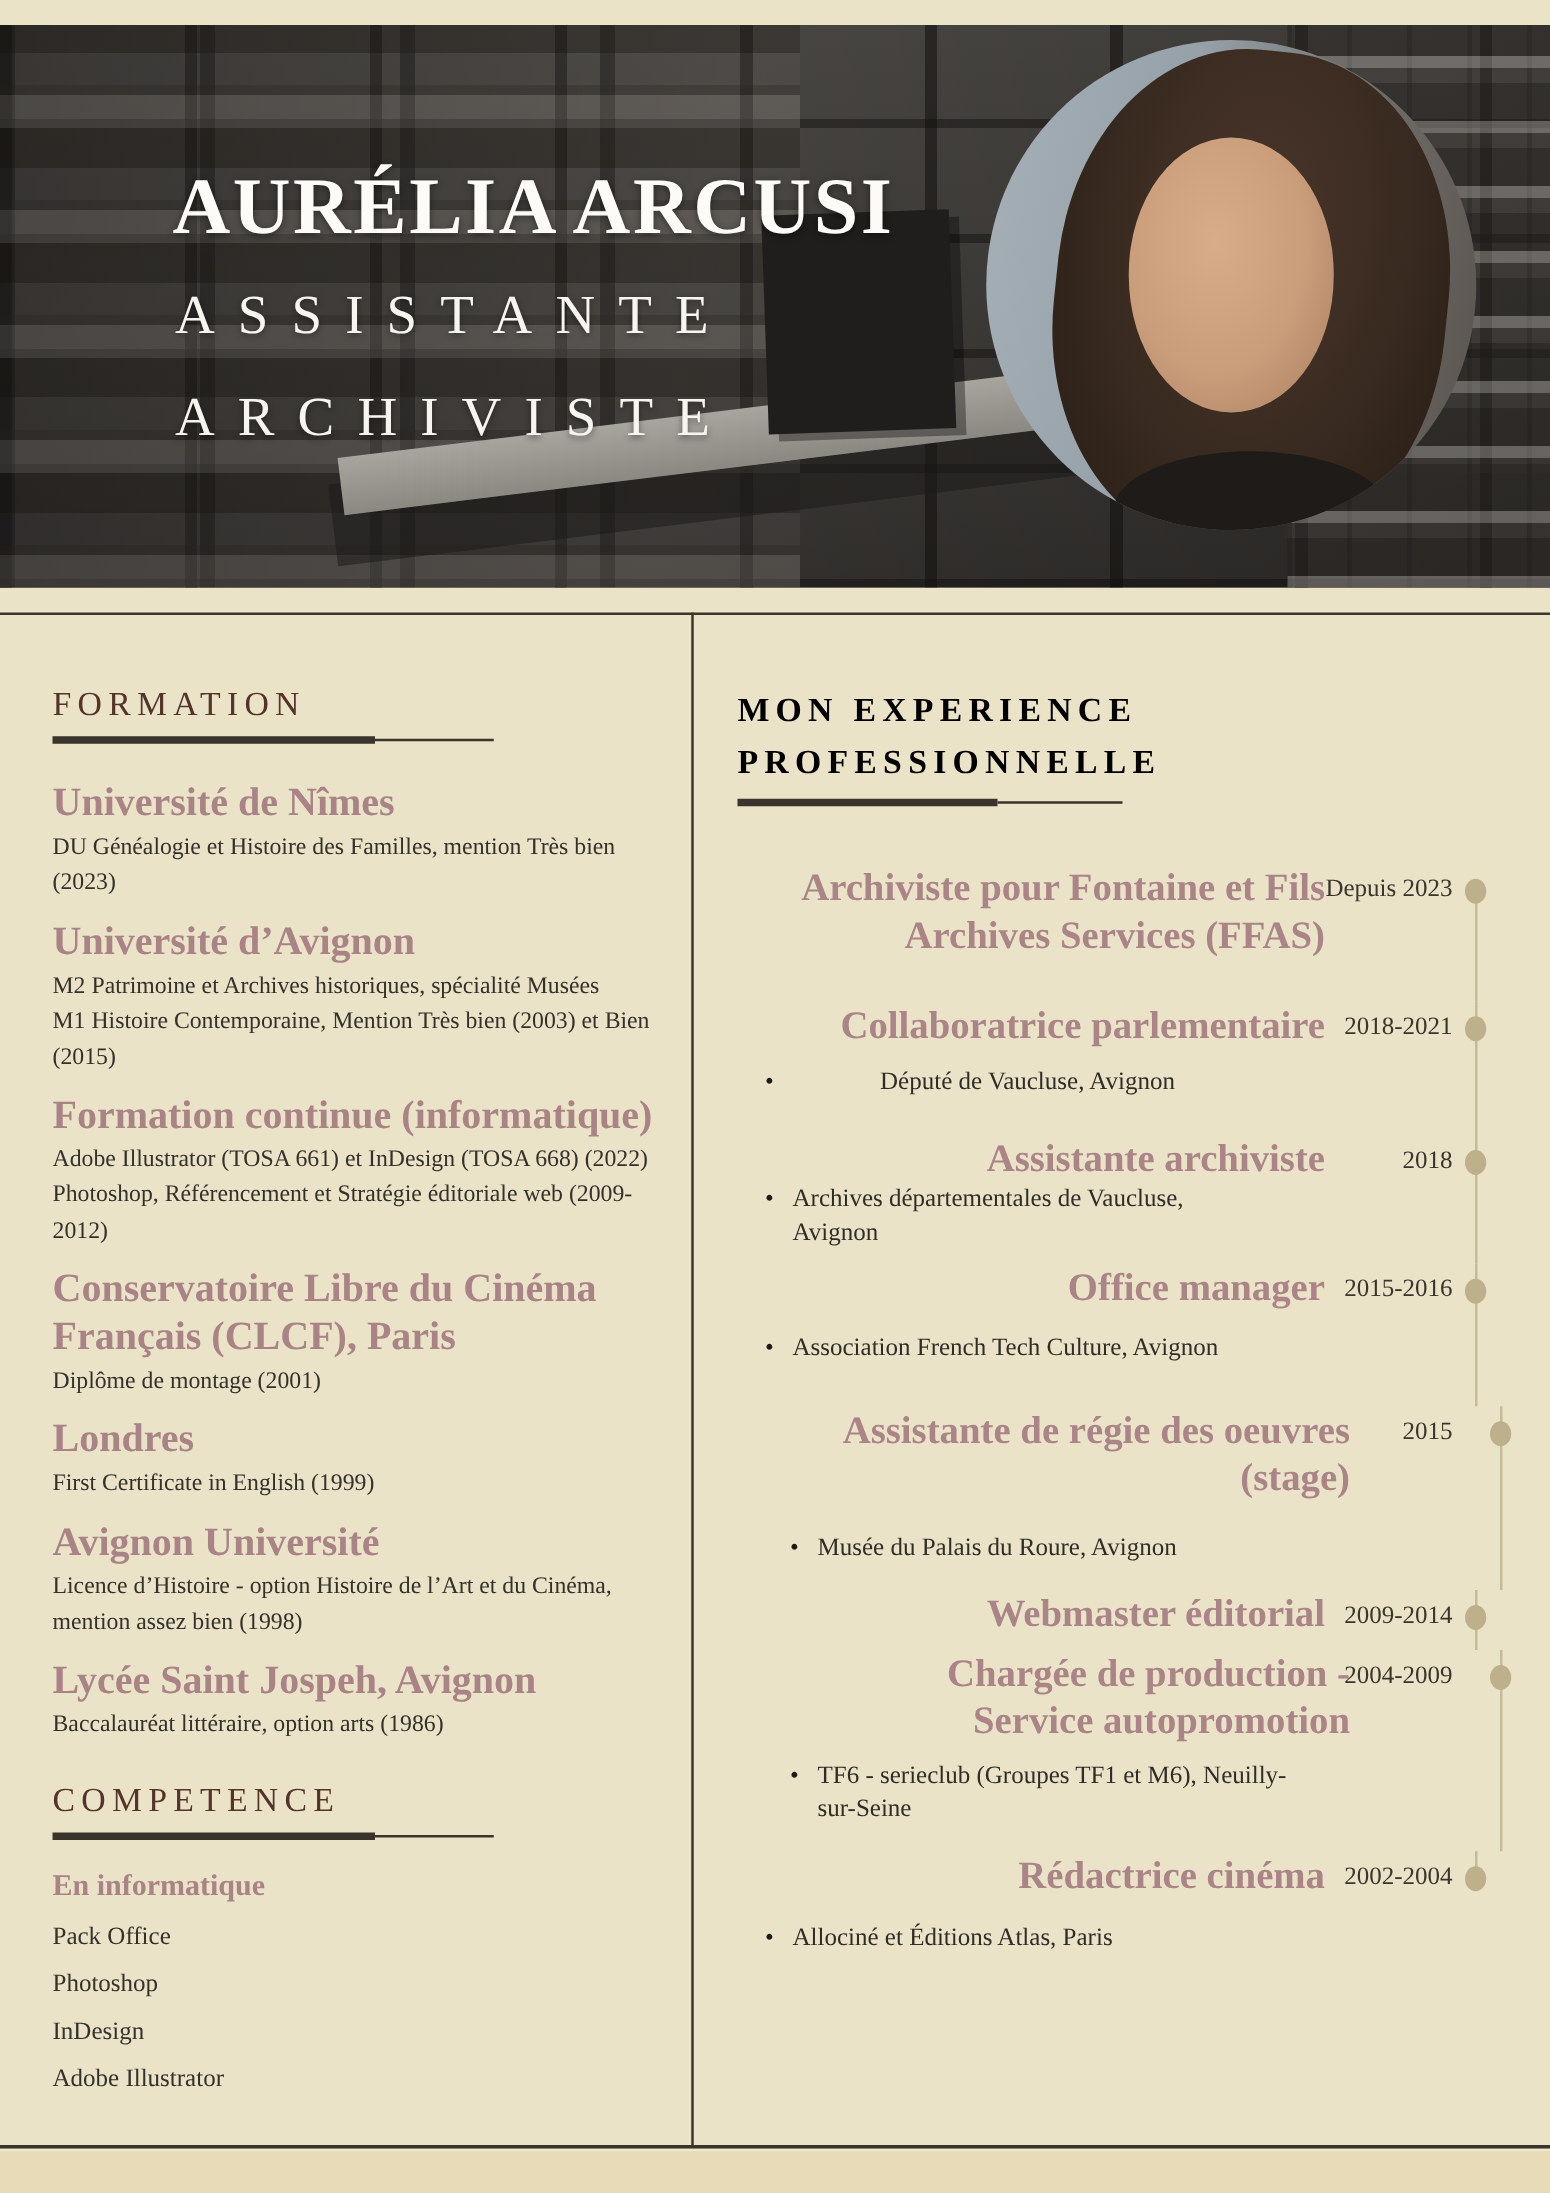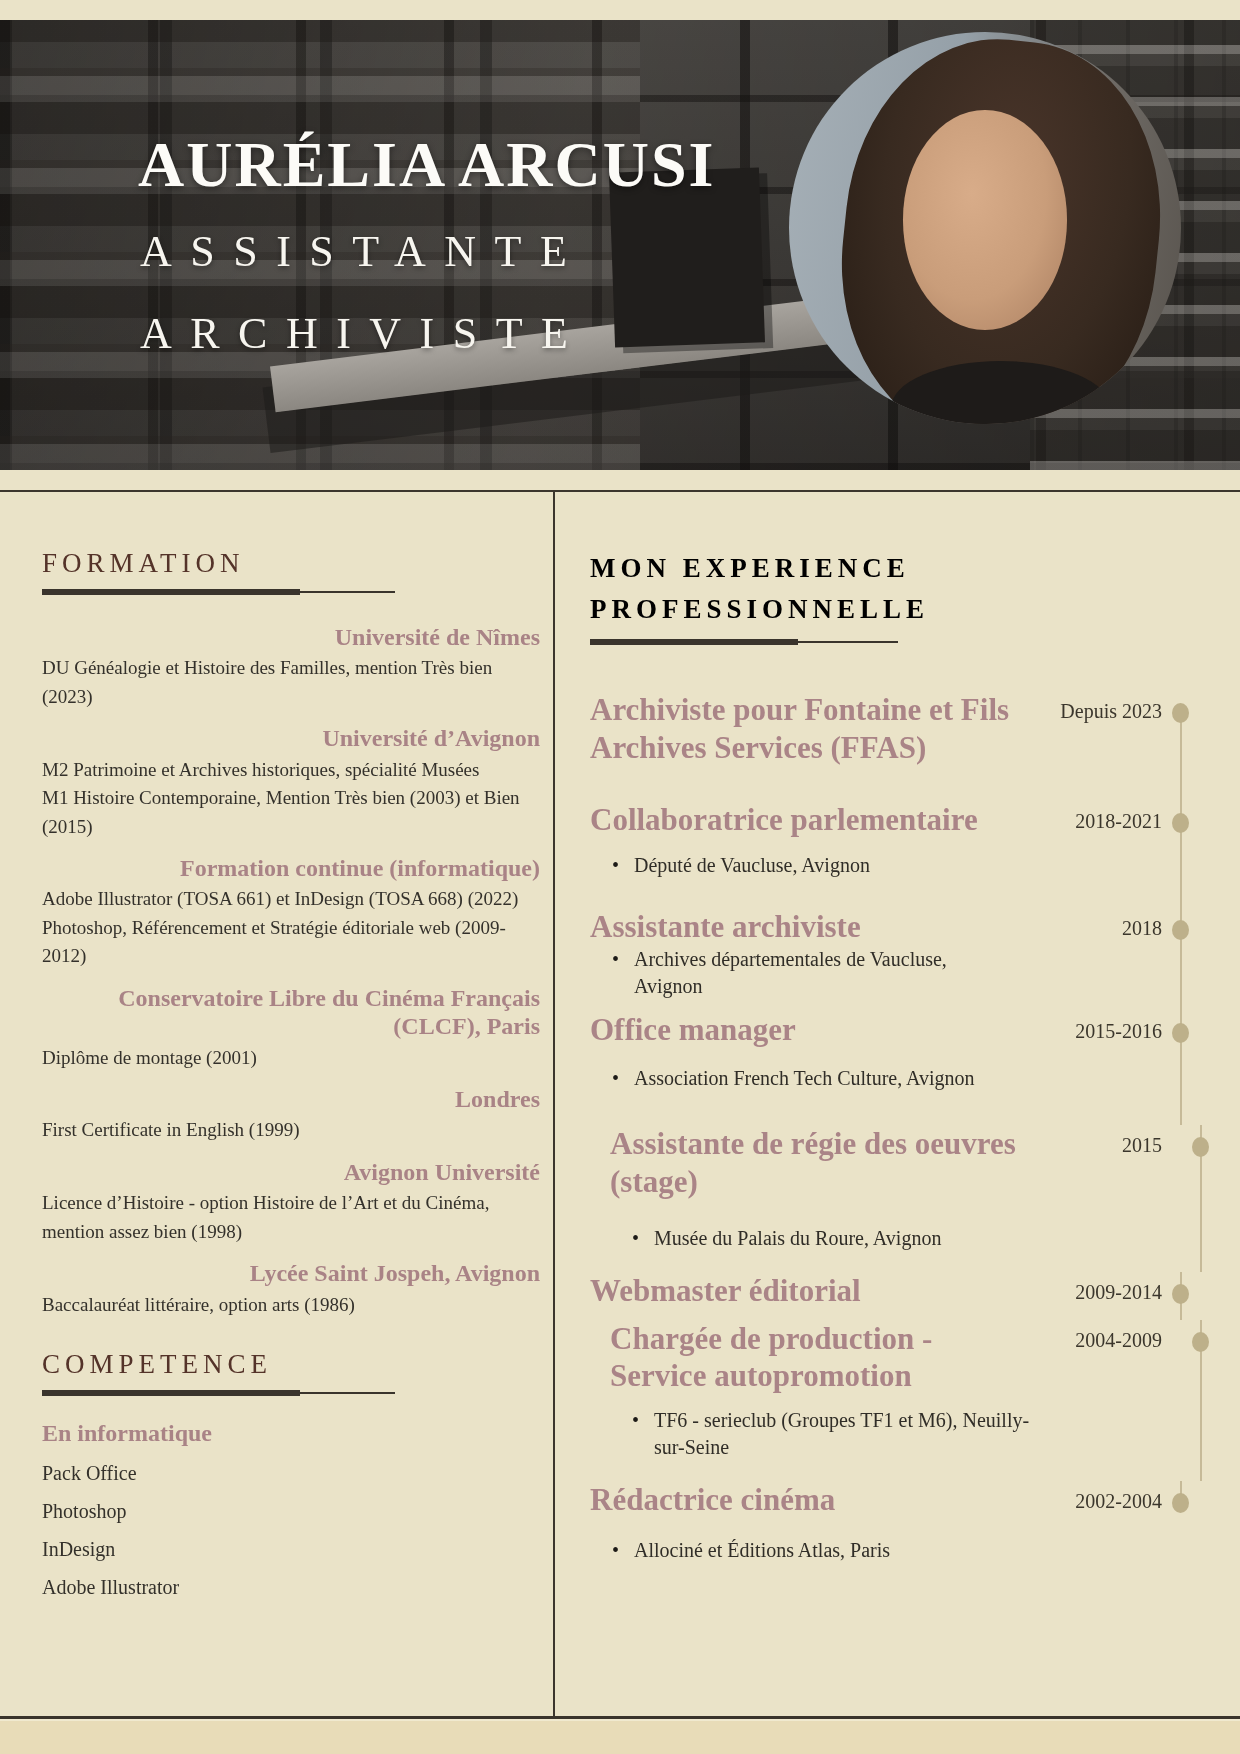--- a/index.html
+++ b/index.html
@@ -69,47 +69,47 @@
   .rule-bottom { position:absolute; left:0; top:1716px; width:1240px; height:3px; background:#3a342b; }
   .footer-strip { position:absolute; left:0; top:1719px; width:1240px; height:35px;
     background:linear-gradient(180deg,#f0e9cf 0 2px, #e8dcb8 2px 100%); }
   
   .sec-title { font-size:27px; letter-spacing:5px; color:#543329; font-weight:normal; }
   .rule-row { display:flex; align-items:center; margin-top:10px; }
   .rule-thick { height:6px; background:#3a342c; }
   .rule-thin { height:2px; background:#3a342c; }
   
   .col-left { position:absolute; left:42px; top:548px; width:498px; }
-  .f-head { margin-top:13px; font-size:24px; font-weight:bold; color:#a98386; line-height:1.18;text-align:right; }
+  .f-head { margin-top:13px; font-size:32px; font-weight:bold; color:#a98386; line-height:1.18; }
   .f-body { margin-top:3px; }
   .f-body p { font-size:19px; line-height:1.5; color:#34312b; }
   .competence { margin-top:30px; }
   .skill-sub { margin-top:24px; font-size:24px; font-weight:bold; color:#a98386; }
   .skills { list-style:none; }
   .skills li { margin-top:15px; font-size:20px; color:#34312b; }
   
   .col-right { position:absolute; left:556px; top:548px; width:684px; padding-left:34px; }
   .exp-title { font-size:27px; letter-spacing:5px; color:#000000; font-weight:bold; line-height:1.5; }
   .jobs { margin-top:46px; }
   .job { position:relative; }
-  .j-title { width:470px; font-size:31px; font-weight:bold; color:#aa8487; line-height:1.22; }
+  .j-title { width:470px; font-size:31px; font-weight:bold; color:#aa8487; line-height:1.22;text-align:right; }
   .j-title span { display:block; }
   .j-date { position:absolute; top:9px; right:78px; font-size:20px; color:#3b362c; white-space:nowrap; }
   .j-line { position:absolute; left:590px; top:0; bottom:0; width:2px; background:#c6ba98; }
   .job.first .j-line { top:20px; }
   .job.last .j-line { bottom:auto; height:22px; }
   .j-dot { position:absolute; left:582px; top:12px; width:17px; height:20px;
     border-radius:50%; background:#bdb08a; }
   .j-bullets { list-style:none; }
   .j-bullets li { position:relative; width:420px; padding-left:44px; font-size:20px;
     line-height:1.35; color:#302d27; }
   .j-bullets li::before { content:"\2022"; position:absolute; left:22px; color:#1d1b17; }
   .pb34 { padding-bottom:34px; } .pb29 { padding-bottom:29px; } .pb11 { padding-bottom:11px; }
   .pb33 { padding-bottom:33px; } .pb20 { padding-bottom:20px;margin-left:20px; } .pb10 { padding-bottom:10px; }
-  .mt14 { margin-top:14px; } .mt0 { margin-top:0; } .mt16 { margin-top:16px; }
+  .mt14 { margin-top:14px;text-align:center; } .mt0 { margin-top:0; } .mt16 { margin-top:16px; }
   .mt24 { margin-top:24px; } .mt12 { margin-top:12px; } .mt18 { margin-top:18px; }
 </style>
 </head>
 <body>
 
 <div class="page">
 
   <div class="hero">
     <div class="hero-stacks"></div>
     <div class="hero-boxes-right"></div>

